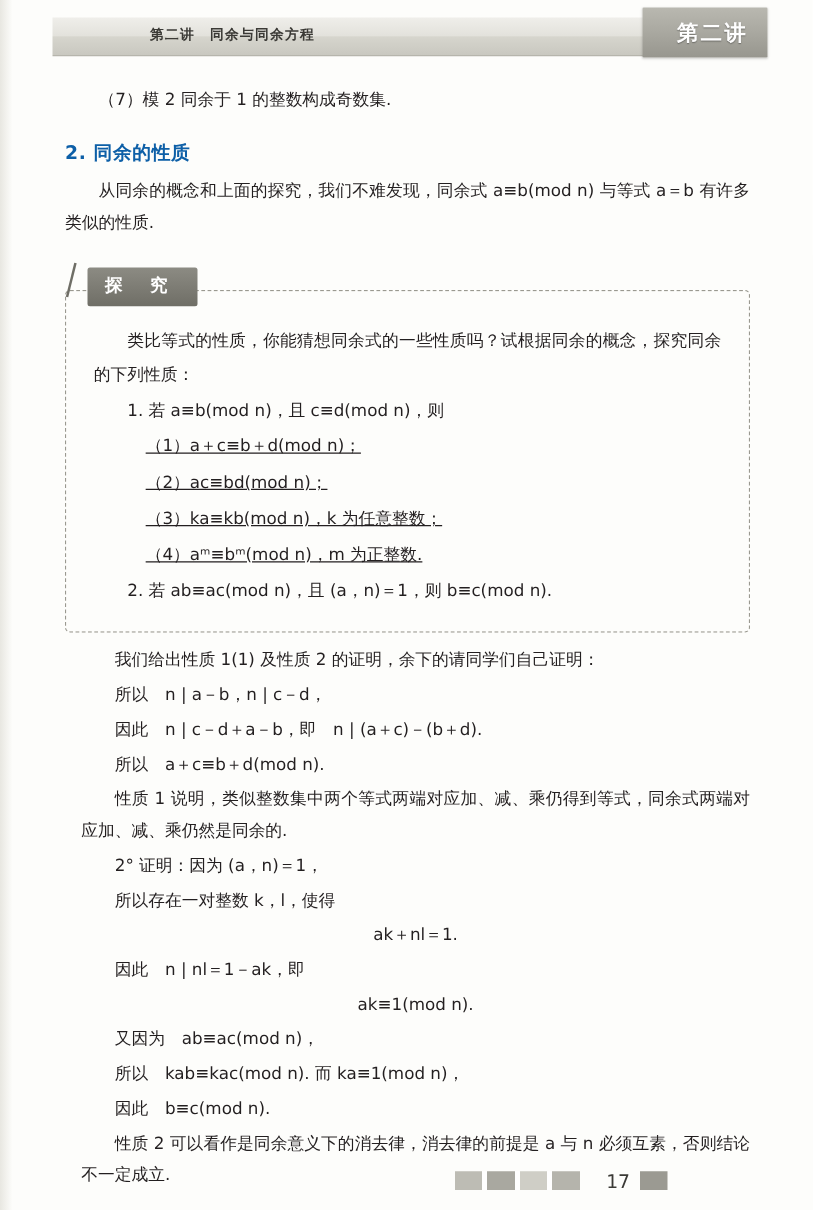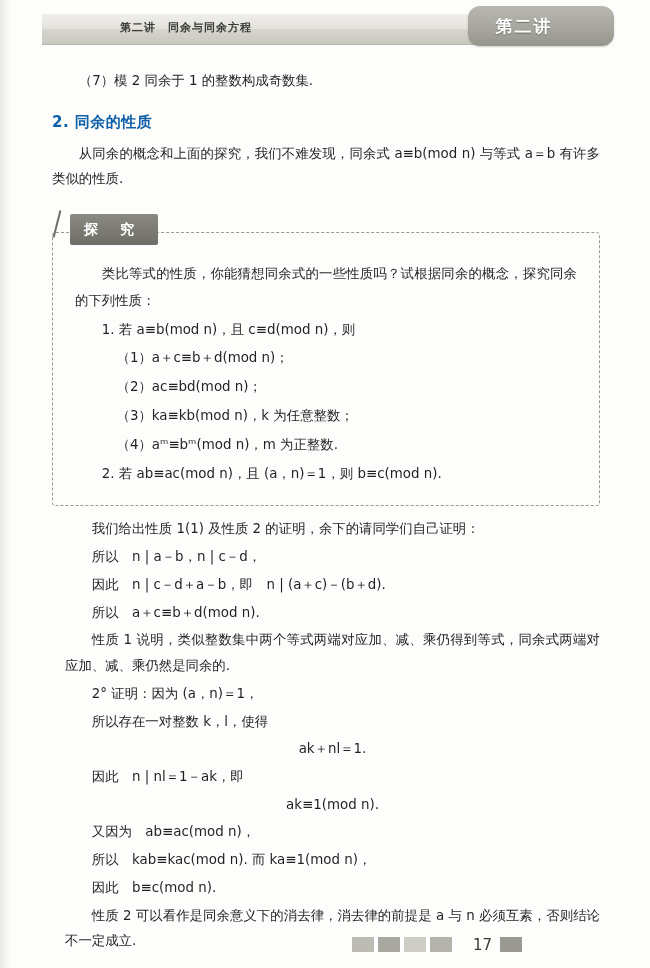--- a/index.html
+++ b/index.html
@@ -46,26 +46,25 @@
     font-size: 11px;
     letter-spacing: 1px;
     color: #3b3a36;
     font-family: "DejaVu Sans", sans-serif;
     font-weight: bold;
   }
   .chapter-badge {
     position: absolute;
     right: 36px;
     top: 6px;
-    width: 112px;
+    width: 100px;
     height: 40px;
     background: linear-gradient(to bottom, #b9b8b0 0%, #a9a8a0 50%, #97968e 100%);
-    border-radius: 12px;
+    border-radius: 1px;
     box-shadow: 0 1px 2px rgba(0,0,0,0.18);
-    padding-left: 34px;
   }
   .chapter-badge-text {
     position: absolute;
     top: 9px;
     left: 0;
     width: 112px;
     text-align: center;
     font-family: "DejaVu Sans", sans-serif;
     font-weight: bold;
     font-size: 17px;
@@ -132,30 +131,30 @@
   .explore-box {
     position: relative;
     margin-top: -13px;
     border: 1px dashed #9a9990;
     border-radius: 4px;
     padding: 28px 22px 16px 22px;
     background: #fdfdfb;
   }
   .explore-box .para { line-height: 2.0; }
   .lvl1 { text-indent: 2em; }
-  .lvl2 { padding-left: 3.1em; text-indent: 0; }
+  .lvl2 { padding-left: 3.1em; text-indent: 0; text-decoration: underline; }
 
   
   .proof .para { line-height: 1.92; margin-left: 13px; }
   .centered { text-align: center; text-indent: 0; }
 
   
   .footer {
     position: absolute;
-    left: 0;
+    left: 12px;
     bottom: 14px;
     width: 538px;
     height: 26px;
   }
   .footer-bar {
     position: absolute;
     right: 86px;
     bottom: 2px;
     width: 100px;
     height: 15px;

